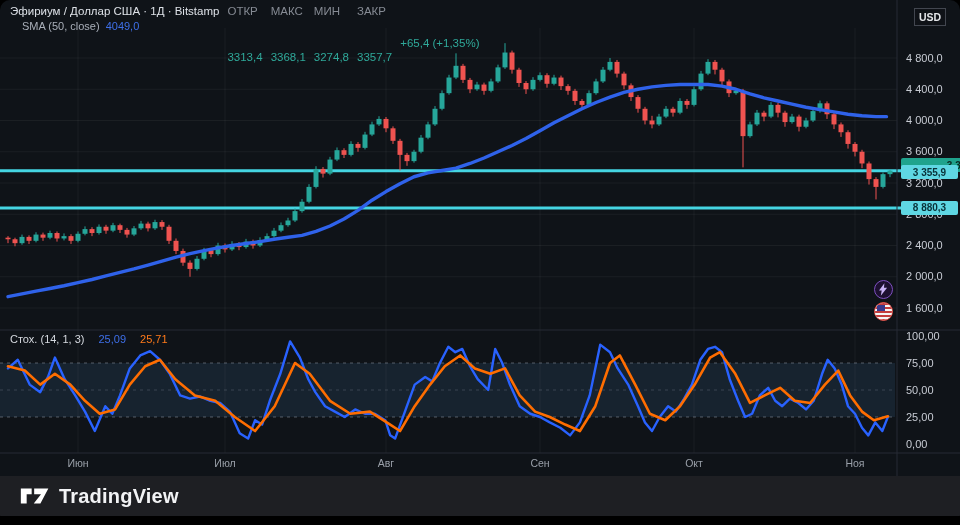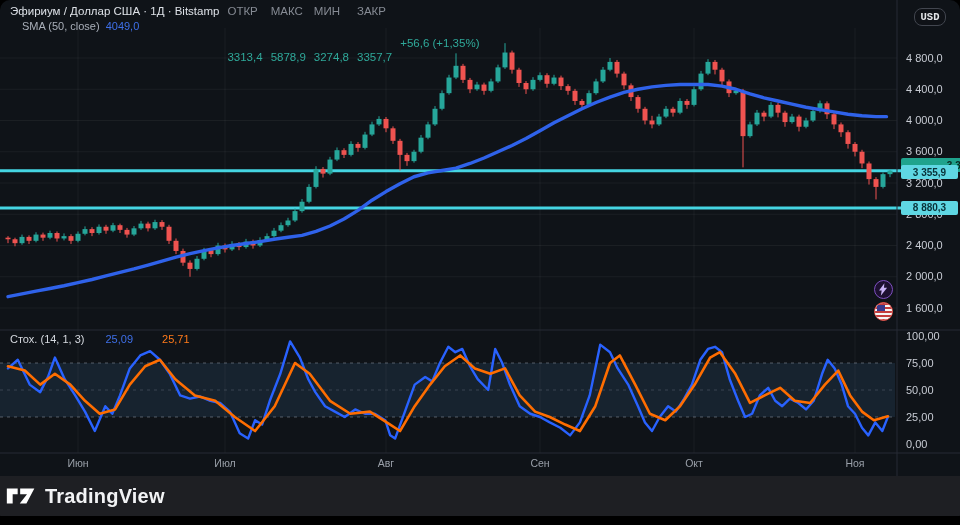--- a/index.html
+++ b/index.html
@@ -11,48 +11,48 @@
 
   
   .legend1{position:absolute;top:5px;left:10px;display:flex;gap:8px;align-items:flex-start;
            font-size:11.5px;color:#dde1e7;white-space:nowrap;z-index:5;}
   .pair{display:inline-flex;gap:2px;flex-direction:column;}
   .lk{color:#868b94;}
   .lv{color:#2fa99a;margin-top:32px;}
   .legend2{position:absolute;top:20px;left:10px;display:flex;gap:6px;align-items:baseline;
            font-size:11px;color:#a9afb9;z-index:5;margin-left:12px;}
   .ind-val{color:#3e6fe8;}
-  .stoch-legend{position:absolute;top:333px;left:10px;display:flex;gap:21px;align-items:baseline;
+  .stoch-legend{position:absolute;top:333px;left:10px;display:flex;gap:14px;align-items:baseline;
            font-size:11px;color:#d5d9df;z-index:5;}
   .kv{color:#3e6fe8;}
-  .dv{color:#ff7a1a;margin-left:8px;}
+  .dv{color:#ff7a1a;}
 
   
   .usd-btn{position:absolute;top:8px;left:914px;width:32px;height:18px;box-sizing:border-box;
-           border:1px solid #42464f;border-radius:8px;background:rgba(15,19,24,.85);
-           color:#e4e6e9;font-size:10.5px;font-weight:bold;text-align:center;line-height:16px;z-index:6;font-family:Liberation Mono, monospace;}
+           border:1px solid #42464f;border-radius:0;background:rgba(15,19,24,.85);
+           color:#e4e6e9;font-size:10.5px;font-weight:bold;text-align:center;line-height:16px;z-index:6;}
 
   
   .badges{position:absolute;left:874px;top:280px;display:flex;flex-direction:column;gap:3px;z-index:6;}
   .badge{width:19px;height:19px;border-radius:50%;box-sizing:border-box;display:flex;
          align-items:center;justify-content:center;}
   .badge-bolt{background:#1d1030;border:1.5px solid #7e4fc0;}
   .badge-flag{border:1.5px solid #d8453c;overflow:hidden;position:relative;background:#fff;}
   .flag-stripes{position:absolute;inset:0;background:repeating-linear-gradient(180deg,#c43c3c 0 2px,#f5f5f5 2px 4px);}
   .flag-canton{position:absolute;top:2px;left:2px;width:8px;height:6px;background:#39388c;}
 
   
   .price-tag{position:absolute;left:901px;width:57px;height:14px;border-radius:2px;
              font-size:10px;font-weight:bold;display:flex;align-items:center;justify-content:center;z-index:4;}
   .tag-green{background:#1fa38d;color:#0a2822;}
   .tag-cyan{background:#5fd7e3;color:#093138;}
 
   
   .tv-bar{position:absolute;top:476px;left:0;width:960px;height:40px;background:#1e1f23;
-          display:flex;align-items:center;padding-left:6px;box-sizing:border-box;gap:9px;z-index:7;}
+          display:flex;align-items:center;padding-left:20px;box-sizing:border-box;gap:9px;z-index:7;}
   .tv-name{color:#f2f3f5;font-size:20px;font-weight:bold;letter-spacing:.2px;}
 </style>
 </head>
 <body>
 
 <div class="screen">
   <div class="chart-area">
     <svg id="chart-svg" width="960" height="476">
         <g>
           <line x1="0" y1="58" x2="897" y2="58" stroke="#ffffff" stroke-opacity="0.05"></line>
@@ -372,31 +372,31 @@
       </svg>
 
     <div class="legend1">
       <span>Эфириум / Доллар США · 1Д · Bitstamp</span>
       <span class="pair">
           <span class="lk">ОТКР</span>
           <span class="lv">3313,4</span>
         </span>
       <span class="pair">
           <span class="lk">МАКС</span>
-          <span class="lv">5878,9</span>
+          <span class="lv">3368,1</span>
         </span>
       <span class="pair">
           <span class="lk">МИН</span>
           <span class="lv">3274,8</span>
         </span>
       <span class="pair">
           <span class="lk">ЗАКР</span>
           <span class="lv">3357,7</span>
         </span>
-      <span class="lv">+56,6 (+1,35%)</span>
+      <span class="lv">+65,4 (+1,35%)</span>
     </div>
 
     <div class="legend2">
       <span>SMA (50, close)</span>
       <span class="ind-val">4049,0</span>
     </div>
 
     <div class="stoch-legend">
       <span>Стох. (14, 1, 3)</span>
       <span class="kv">25,09</span>

